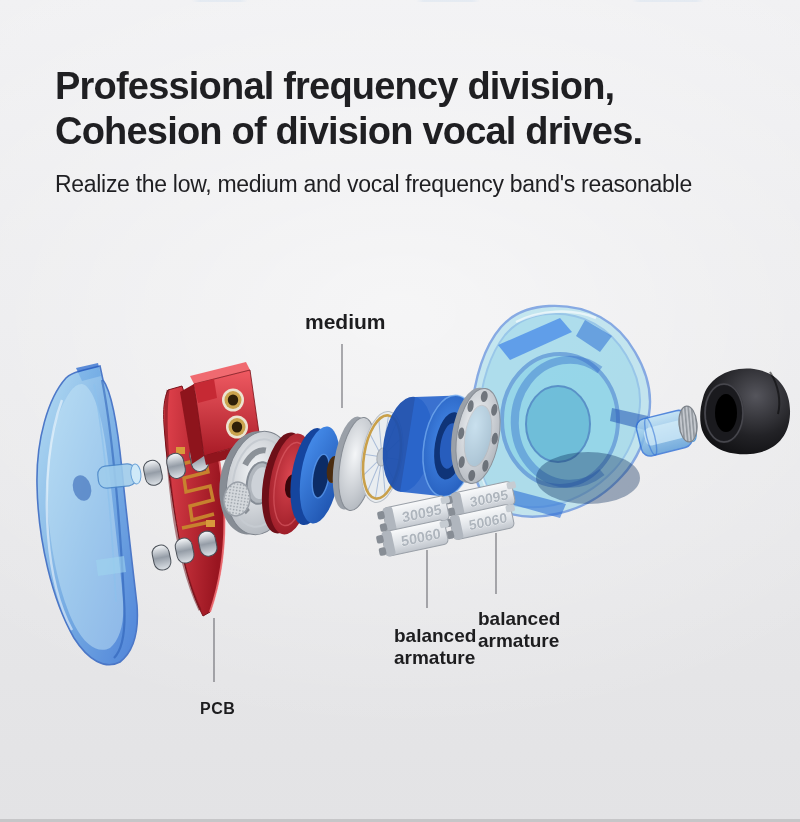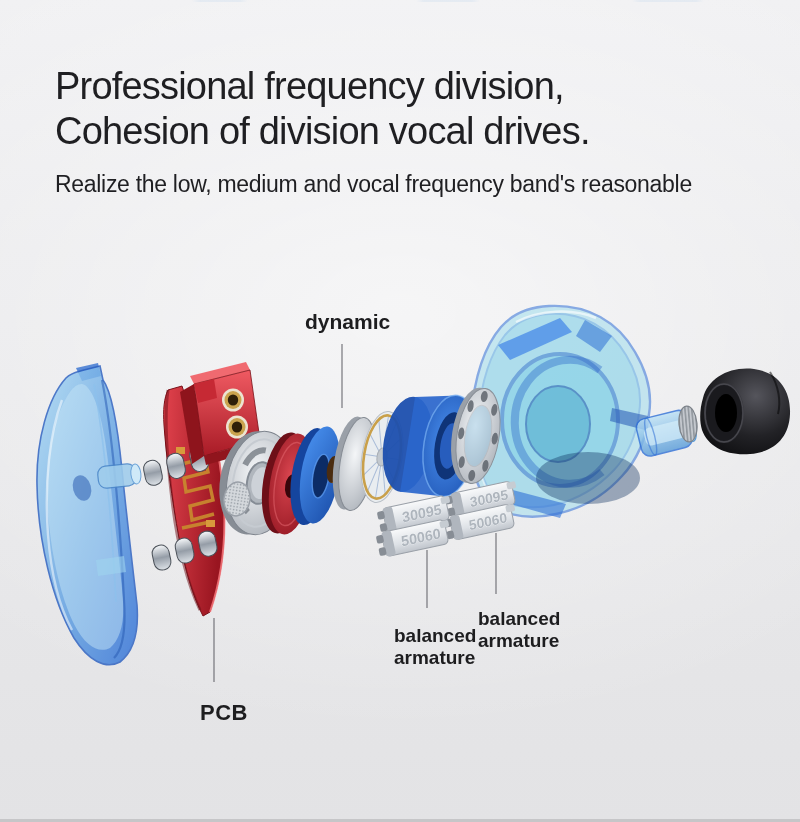--- a/index.html
+++ b/index.html
@@ -5,35 +5,35 @@
   html,body{margin:0;padding:0;}
   body{
     width:800px;height:822px;position:relative;overflow:hidden;
     font-family:"Liberation Sans","DejaVu Sans",sans-serif;
     background:
       radial-gradient(ellipse 900px 600px at 50% 38%, rgba(255,255,255,.55), rgba(0,0,0,0) 70%),
       linear-gradient(180deg,#f1f1f3 0%,#ebebed 30%,#e7e7e9 65%,#e3e3e5 100%);
   }
   .hdr{position:absolute;left:55px;top:64px;}
   .hdr h1{
-    margin:0;font-size:38px;line-height:45px;font-weight:400;
+    margin:0;font-size:38px;line-height:45px;font-weight:700;
     letter-spacing:-.8px;color:var(--heading-dark,#1f1f22);
   }
   .hdr p{
     margin:15px 0 0 0;font-size:23px;line-height:31px;font-weight:400;
     letter-spacing:-.3px;color:var(--heading-dark,#232326);
   }
   .diagram{position:absolute;inset:0;}
   svg{position:absolute;left:0;top:0;}
   .lbl{
     position:absolute;color:var(--label-dark,#1d1d1f);
     font-weight:600;white-space:nowrap;
   }
   #lbl-dynamic{left:305px;top:310px;font-size:21px;}
-  #lbl-pcb{left:200px;top:700px;font-size:22px;font-weight:700;letter-spacing:.5px;}
+  #lbl-pcb{left:200px;top:700px;font-size:16px;font-weight:700;letter-spacing:.5px;}
   #lbl-ba-left{left:394px;top:625px;font-size:19px;line-height:22px;}
   #lbl-ba-right{left:478px;top:608px;font-size:19px;line-height:22px;}
   .edge-strip{position:absolute;left:0;bottom:0;width:800px;height:3px;
     background:#c6c6c8;}
   .top-artifact{position:absolute;left:0;top:0;width:800px;height:2px;opacity:.55;
     background:linear-gradient(90deg,transparent 24%,#d9e4f0 25% 30%,transparent 31% 52%,#d9e4f0 53% 59%,transparent 60% 79%,#d9e4f0 80% 87%,transparent 88%);}
 </style>
 </head>
 <body>
 
@@ -318,20 +318,20 @@
   </g>
 
   <g stroke="#63636a" stroke-width="1.3" opacity=".8">
     <line x1="342" y1="344" x2="342" y2="408"></line>
     <line x1="214" y1="618" x2="214" y2="682"></line>
     <line x1="427" y1="550" x2="427" y2="608"></line>
     <line x1="496" y1="533" x2="496" y2="594"></line>
   </g>
 </svg>
 
-  <div class="lbl" id="lbl-dynamic">dynamic</div>
+  <div class="lbl" id="lbl-dynamic">medium</div>
   <div class="lbl" id="lbl-pcb">PCB</div>
   <div class="lbl" id="lbl-ba-left"><span>balanced</span><br><span>armature</span></div>
   <div class="lbl" id="lbl-ba-right"><span>balanced</span><br><span>armature</span></div>
 </div>
 
 <div class="top-artifact"></div>
 <div class="edge-strip"></div>
 
 </body></html>

